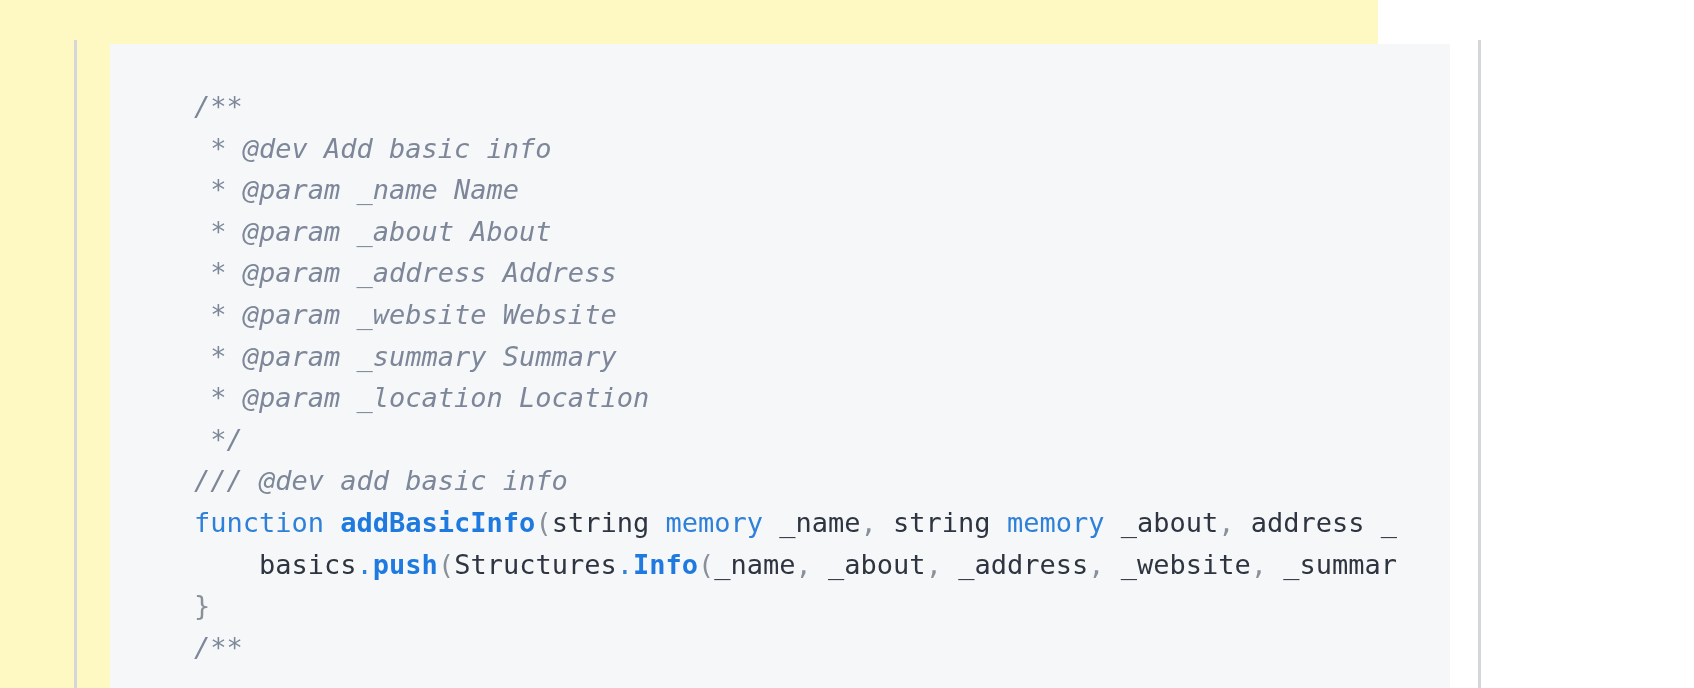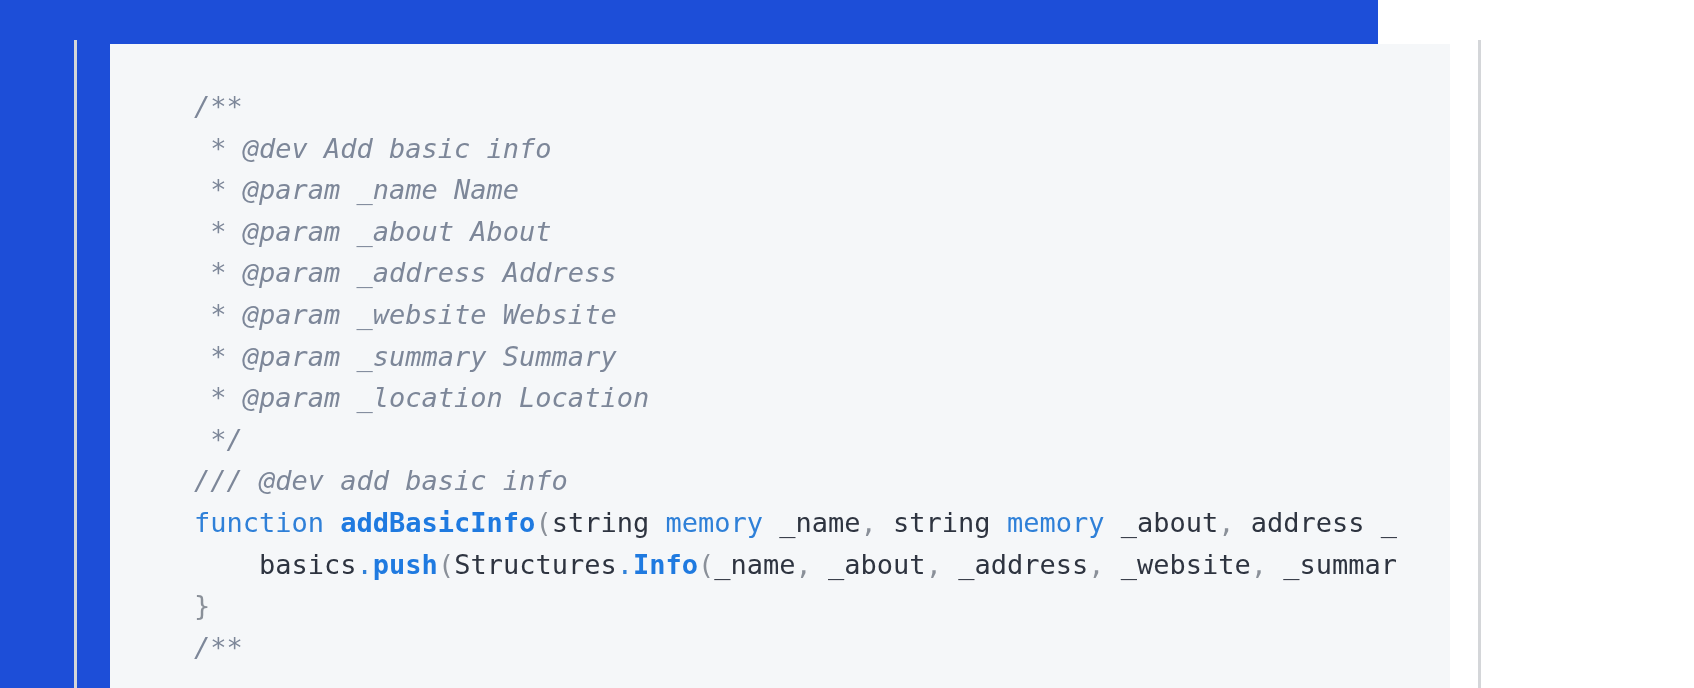--- a/index.html
+++ b/index.html
@@ -12,21 +12,21 @@
     width: 1694px;
     height: 688px;
     overflow: hidden;
     font-family: "Liberation Sans", sans-serif;
   }
 
   .page {
     position: relative;
     width: 1378px;
     height: 688px;
-    background: #1d4ed8;
+    background: #fef9c3;
   }
 
   
   .rail {
     position: absolute;
     top: 40px;
     bottom: 0;
     width: 3px;
     background: #d4d6d9;
   }

